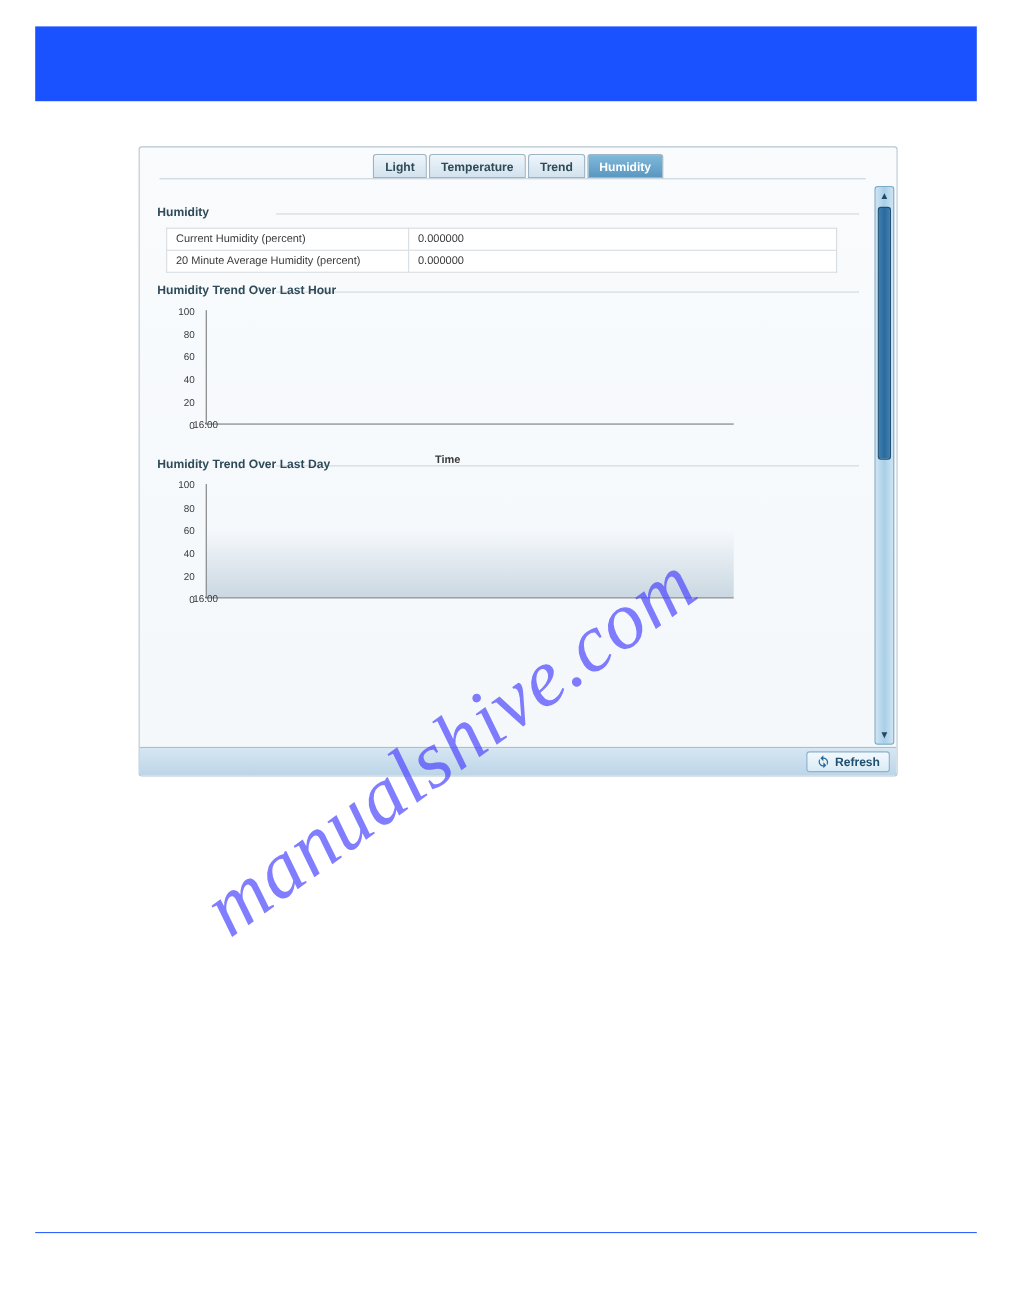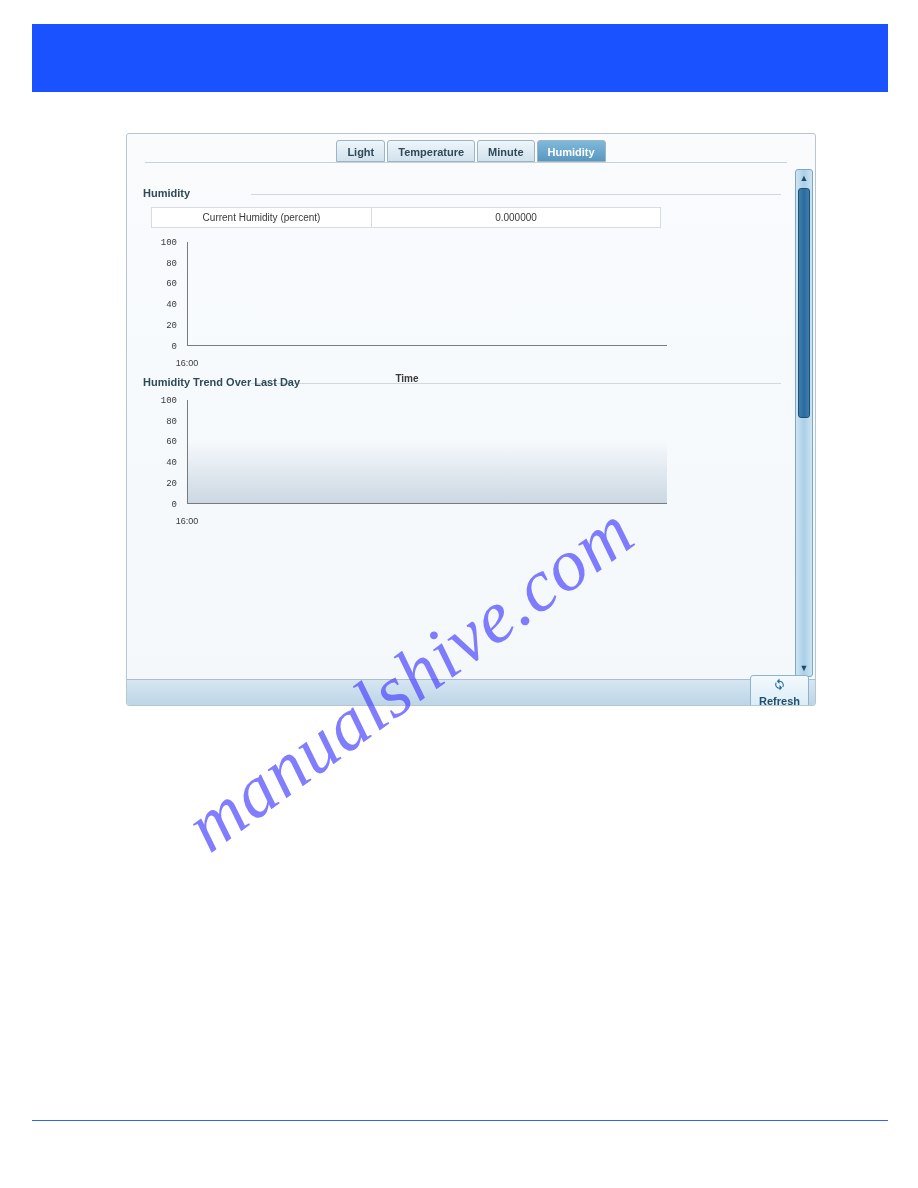--- a/index.html
+++ b/index.html
@@ -102,69 +102,67 @@
   }
   .section-title span {
     background: inherit;
     padding-right: 6px;
     position: relative;
     z-index: 1;
   }
 
   
   table.data {
-    width: 510px;
+    width: 610px;
     border-collapse: collapse;
     font-size: 10px;
     color: #3a3a3a;
     margin-left: 8px;
     margin-bottom: 10px;
-    text-align: center;
   }
   table.data td {
     border: 1px solid #d6dde2;
     padding: 4px 8px;
     background: #fff;
     height: 18px;
   }
   table.data td:first-child { width: 220px; }
 
   
   .chart {
     position: relative;
     width: 520px;
     height: 130px;
     margin-left: 4px;
   }
   .chart .y-axis {
     position: absolute;
     left: 0; top: 0; bottom: 8px;
     width: 36px;
-    font-family: Liberation Mono, monospace;
   }
   .chart .y-axis div {
     position: absolute;
     right: 6px;
     font-size: 9px;
     color: #3a3a3a;
     transform: translateY(-50%);
   }
   .chart .plot {
     position: absolute;
     left: 40px;
     right: 0;
     top: 4px;
     bottom: 22px;
     border-left: 1px solid #7a7a7a;
     border-bottom: 1px solid #7a7a7a;
   }
   .chart .x-tick {
     position: absolute;
     left: 40px;
-    bottom: 0;
+    bottom: 17px;
     font-size: 9px;
     color: #3a3a3a;
     transform: translateX(-50%);
   }
   .chart .x-label {
     position: absolute;
     left: 50%;
     bottom: -16px;
     transform: translateX(-50%);
     font-size: 10px;
@@ -247,21 +245,20 @@
     align-items: center;
     gap: 4px;
     font-size: 11px;
     font-weight: bold;
     color: #1f4f6f;
     border: 1px solid #8fb3cc;
     border-radius: 3px;
     padding: 2px 8px;
     background: linear-gradient(#f3f9fd, #d9ebf6);
     cursor: pointer;
-    flex-direction: column;
   }
   .refresh-btn svg { width: 13px; height: 13px; }
 
   
   .watermark {
     position: absolute;
     left: 130px;
     top: 230px;
     width: 760px;
     font-size: 74px;
@@ -291,40 +288,47 @@
 </head>
 <body>
 
 <div class="doc-header"></div>
 
 <div class="panel">
 
   <div class="tab-wrap">
     <div class="tab">Light</div>
     <div class="tab">Temperature</div>
-    <div class="tab">Minute</div>
+    <div class="tab">Trend</div>
     <div class="tab active">Humidity</div>
   </div>
   <div class="tab-underline"></div>
 
   <div class="content">
 
     <div class="section-title">
       <span>Humidity</span>
     </div>
 
     <table class="data">
       <tbody>
           <tr>
         <td>Current Humidity (percent)</td>
         <td>0.000000</td>
       </tr>
+      <tr>
+        <td>20 Minute Average Humidity (percent)</td>
+        <td>0.000000</td>
+      </tr>
     </tbody>
       </table>
 
+    <div class="section-title">
+      <span>Humidity Trend Over Last Hour</span>
+    </div>
 
     <div class="chart">
       <div class="y-axis">
         <div style="top:4%">100</div>
         <div style="top:21%">80</div>
         <div style="top:38%">60</div>
         <div style="top:55%">40</div>
         <div style="top:72%">20</div>
         <div style="top:89%">0</div>
       </div>

